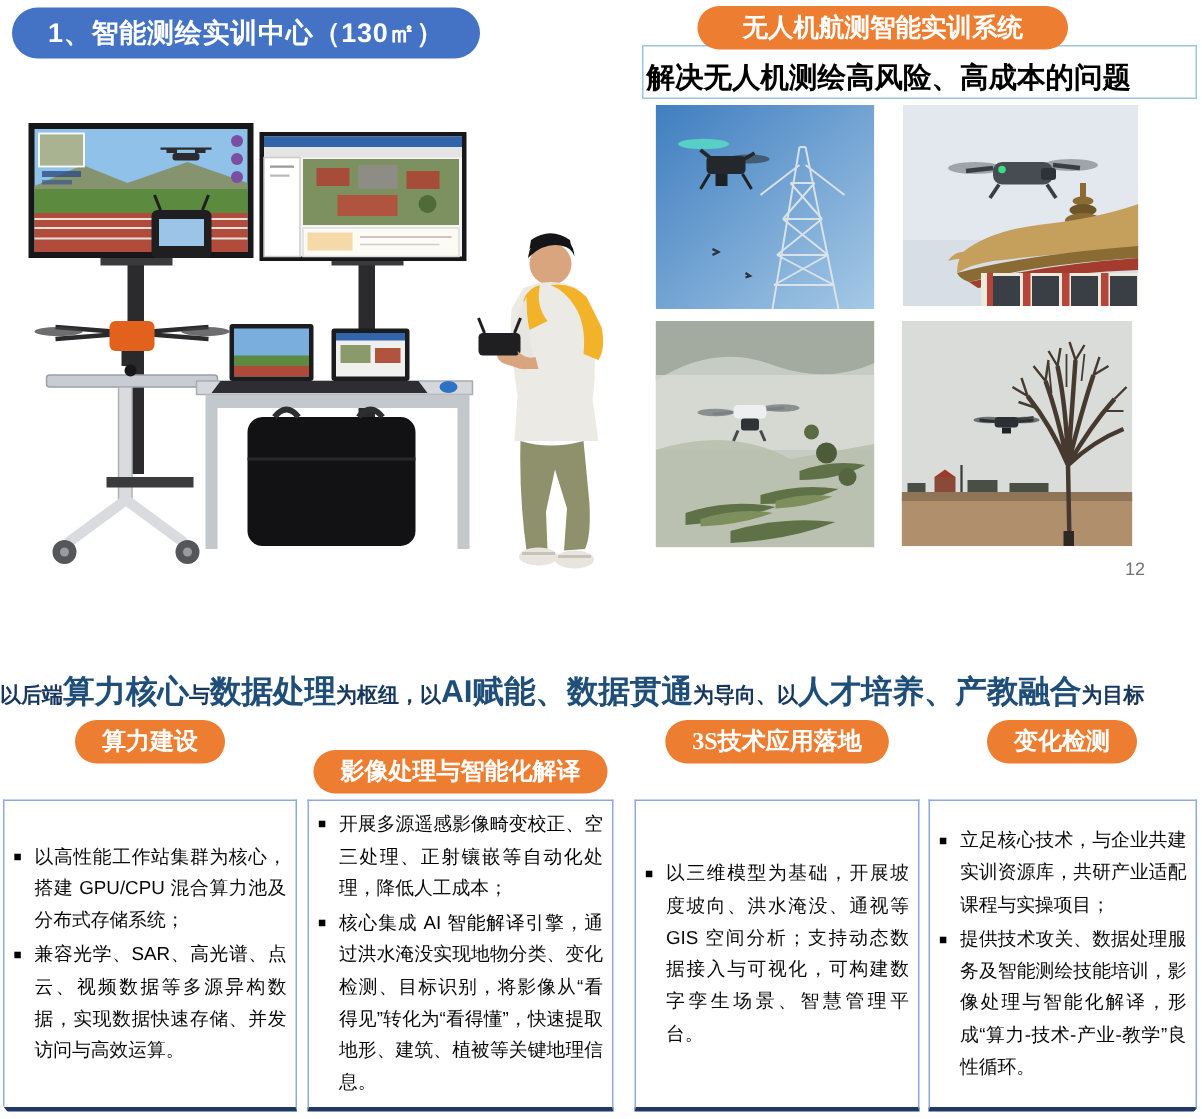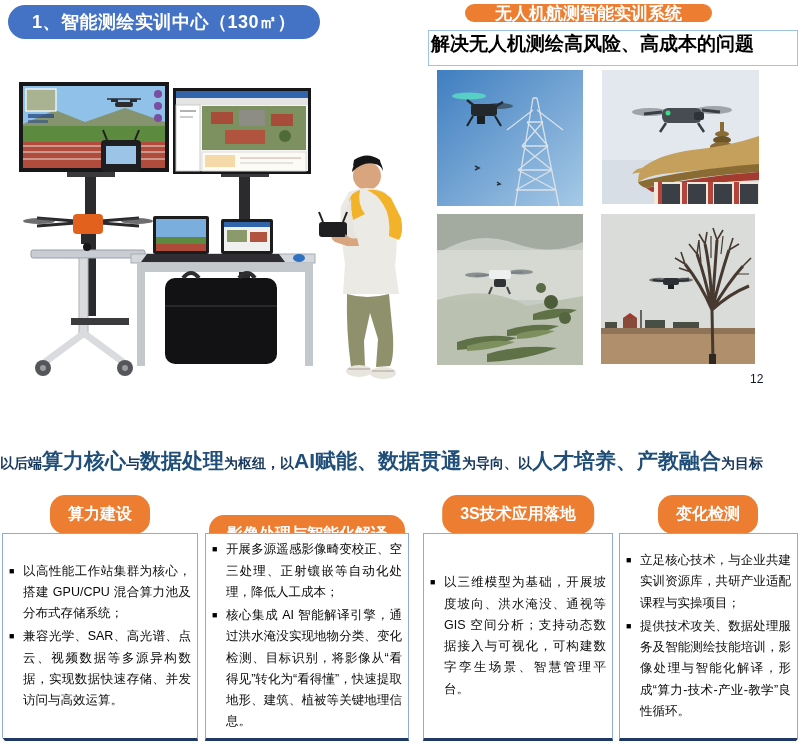--- a/index.html
+++ b/index.html
@@ -7,40 +7,40 @@
          font-family:"Liberation Sans",sans-serif;border-radius:17px;}
 
   
   .pill-blue{position:absolute;background:#4472C4;color:#fff;font-weight:bold;
              border-radius:18px;display:flex;align-items:center;justify-content:center;
              font-size:18px;letter-spacing:.5px;}
   .pill-orange{position:absolute;background:#ED7D31;color:#fff;font-weight:bold;
              border-radius:15px;display:flex;align-items:center;justify-content:center;}
   #banner1{left:8px;top:5px;width:312px;height:34px;}
   #banner2{left:25px;top:396px;width:400px;height:34px;}
-  #uav-banner{left:465px;top:4px;width:247px;height:18px;font-size:17px;z-index:2;}
+  #uav-banner{left:465px;top:4px;width:247px;height:29px;font-size:17px;z-index:2;}
   #tagline-box{position:absolute;left:428px;top:30px;width:370px;height:36px;
-               border:1.4px solid #9DC3E6;box-sizing:border-box;display:flex;align-items:flex-start;
+               border:1.4px solid #9DC3E6;box-sizing:border-box;display:flex;align-items:flex-end;
                font-family:"Liberation Serif","DejaVu Serif",serif;font-weight:bold;
                font-size:19px;color:#000;padding-left:2px;white-space:nowrap;}
 
   
   #slogan{position:absolute;left:0;top:447px;width:801px;white-space:nowrap;
           font-weight:bold;}
   #slogan .seg-small{font-size:14px;color:#17375D;vertical-align:baseline;}
   #slogan .seg-large{font-size:21px;color:#1F4E79;vertical-align:baseline;}
 
   
   .photo{position:absolute;overflow:hidden;}
   .photo svg{display:block;}
-  #page-num{position:absolute;left:750px;top:372px;color:#0f172a;font-size:12px;}
+  #page-num{position:absolute;left:750px;top:372px;color:#737373;font-size:12px;}
 
   
-  .col-header{top:495px;height:39px;font-size:16px;padding:0 18px;
-              font-family:Liberation Sans, sans-serif;white-space:nowrap;
+  .col-header{top:480px;height:29px;font-size:16px;padding:0 18px;
+              font-family:Liberation Serif, serif;white-space:nowrap;
               transform:translateX(-50%);}
   .col-box{position:absolute;top:533px;height:208px;box-sizing:border-box;
            border:1.4px solid #8EA9DB;border-bottom:3px solid #1F3864;
            display:flex;flex-direction:column;justify-content:center;
            padding:6px 6px;background:#fff;}
   .bullet{display:flex;align-items:flex-start;margin:1px 0;}
   .bullet .marker{flex:0 0 14px;font-size:9px;line-height:21px;color:#000;}
   .bullet .btxt{flex:1;font-size:12.5px;line-height:1.7;color:#0b0b0b;text-align:justify;}
   .bullet .bseg{font-weight:normal;color:#000;}
   #box1{left:2px;width:196px;}

